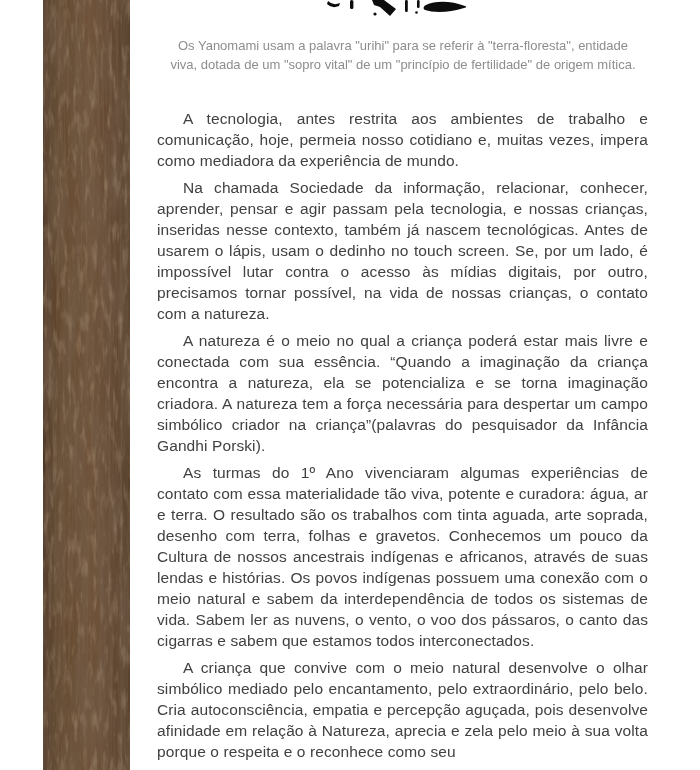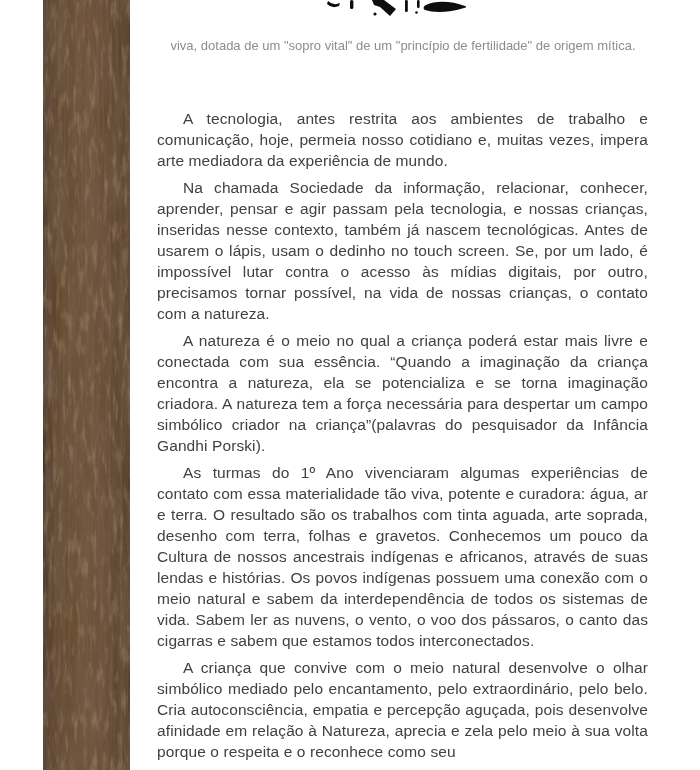--- a/index.html
+++ b/index.html
@@ -101,24 +101,25 @@
         <circle cx="57" cy="14" r="1.6"></circle>
         <rect x="87" y="0" width="2.8" height="12" rx="1.3"></rect>
         <rect x="99" y="0" width="2.6" height="8" rx="1.2"></rect>
         <circle cx="98.5" cy="12.5" r="1.3"></circle>
         <path d="M108,5 C118,0 134,1 147,6 C149,6.8 148,7.6 146,8 C132,12.5 116,13 107,10 C105,9 105,6.5 108,5 Z"></path>
       </g>
     </svg>
   </div>
 
   <div class="caption">
+    <span>Os Yanomami usam a palavra "urihi" para se referir à "terra-floresta", entidade</span>
     <span>viva, dotada de um "sopro vital" de um "princípio de fertilidade" de origem mítica.</span>
   </div>
 
   <div class="body-text">
-    <p>A tecnologia, antes restrita aos ambientes de trabalho e comunicação, hoje, permeia nosso cotidiano e, muitas vezes, impera arte mediadora da experiência de mundo.</p>
+    <p>A tecnologia, antes restrita aos ambientes de trabalho e comunicação, hoje, permeia nosso cotidiano e, muitas vezes, impera como mediadora da experiência de mundo.</p>
     <p><span>Na chamada Sociedade da informação, relacionar, conhecer, aprender, pensar e agir passam pela tecnologia, e nossas crianças, inseridas nesse contexto, também já nascem tecnológicas. Antes de usarem o lápis, usam o dedinho no </span><span class="it">touch screen</span><span>. Se, por um lado, é impossível lutar contra o acesso às mídias digitais, por outro, precisamos tornar possível, na vida de nossas crianças, o contato com a natureza.</span></p>
     <p>A natureza é o meio no qual a criança poderá estar mais livre e conectada com sua essência. “Quando a imaginação da criança encontra a natureza, ela se potencializa e se torna imaginação criadora. A natureza tem a força necessária para despertar um campo simbólico criador na criança”(palavras do pesquisador da Infância Gandhi Porski).</p>
     <p>As turmas do 1º Ano vivenciaram algumas experiências de contato com essa materialidade tão viva, potente e curadora: água, ar e terra. O resultado são os trabalhos com tinta aguada, arte soprada, desenho com terra, folhas e gravetos. Conhecemos um pouco da Cultura de nossos ancestrais indígenas e africanos, através de suas lendas e histórias. Os povos indígenas possuem uma conexão com o meio natural e sabem da interdependência de todos os sistemas de vida. Sabem ler as nuvens, o vento, o voo dos pássaros, o canto das cigarras e sabem que estamos todos interconectados.</p>
     <p>A criança que convive com o meio natural desenvolve o olhar simbólico mediado pelo encantamento, pelo extraordinário, pelo belo. Cria autoconsciência, empatia e percepção aguçada, pois desenvolve afinidade em relação à Natureza, aprecia e zela pelo meio à sua volta porque o respeita e o reconhece como seu</p>
   </div>
 
 </div>
 
 </body></html>

